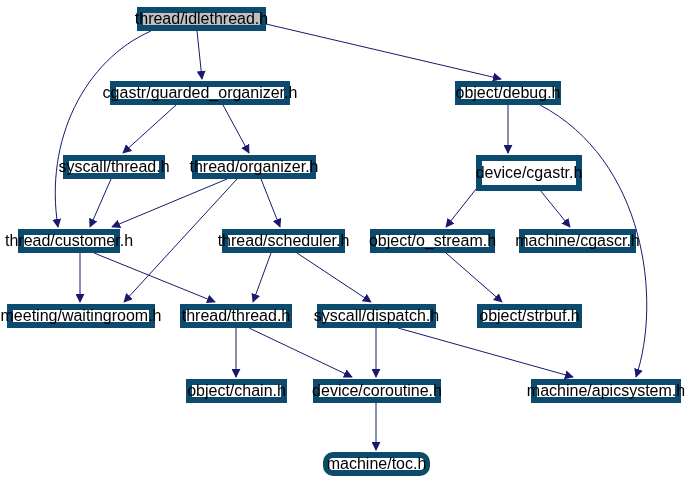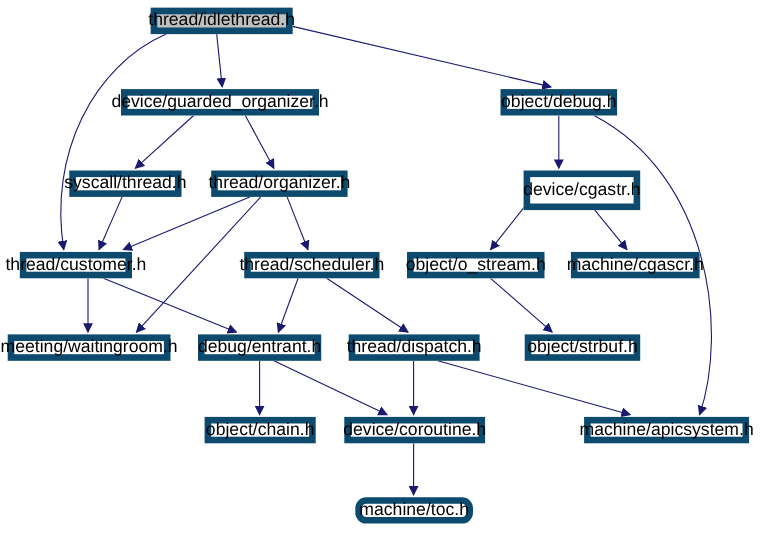--- a/index.html
+++ b/index.html
@@ -74,31 +74,31 @@
       <path class="edge" d="M531,179 L570,227" stroke="#191970" marker-end="url(#arrow)"></path>
       <path class="edge" d="M446,253 L502,302" stroke="#191970" marker-end="url(#arrow)"></path>
       <path class="edge" d="M236,328 L236,377" stroke="#191970" marker-end="url(#arrow)"></path>
       <path class="edge" d="M249,328 L352,377" stroke="#191970" marker-end="url(#arrow)"></path>
       <path class="edge" d="M376,328 L376,377" stroke="#191970" marker-end="url(#arrow)"></path>
       <path class="edge" d="M398,328 L573,377" stroke="#191970" marker-end="url(#arrow)"></path>
       <path class="edge" d="M376,403 L376,450" stroke="#191970" marker-end="url(#arrow)"></path>
     </svg>
   <div id="nodes-layer">
       <div class="node root" style="left: 137px; top: 7px; width: 129px; height: 24px;">thread/idlethread.h</div>
-      <div class="node" style="left: 110px; top: 81px; width: 180px; height: 24px;">device/guarded_organizer.h</div>
+      <div class="node" style="left: 110px; top: 81px; width: 180px; height: 24px;">cgastr/guarded_organizer.h</div>
       <div class="node" style="left: 455px; top: 81px; width: 106px; height: 24px;">object/debug.h</div>
       <div class="node" style="left: 63px; top: 155px; width: 102px; height: 24px;">syscall/thread.h</div>
       <div class="node" style="left: 192px; top: 155px; width: 124px; height: 24px;">thread/organizer.h</div>
       <div class="node" style="left: 476px; top: 155px; width: 106px; height: 36px;">device/cgastr.h</div>
       <div class="node" style="left: 18px; top: 229px; width: 102px; height: 24px;">thread/customer.h</div>
       <div class="node" style="left: 222px; top: 229px; width: 123px; height: 24px;">thread/scheduler.h</div>
       <div class="node" style="left: 370px; top: 229px; width: 125px; height: 24px;">object/o_stream.h</div>
       <div class="node" style="left: 519px; top: 229px; width: 117px; height: 24px;">machine/cgascr.h</div>
       <div class="node" style="left: 7px; top: 304px; width: 148px; height: 24px;">meeting/waitingroom.h</div>
-      <div class="node" style="left: 180px; top: 304px; width: 112px; height: 24px;">debug/entrant.h</div>
-      <div class="node" style="left: 317px; top: 304px; width: 119px; height: 24px;">thread/dispatch.h</div>
+      <div class="node" style="left: 180px; top: 304px; width: 112px; height: 24px;">thread/thread.h</div>
+      <div class="node" style="left: 317px; top: 304px; width: 119px; height: 24px;">syscall/dispatch.h</div>
       <div class="node" style="left: 459px; top: 304px; width: 105px; height: 24px; margin-left: 18px;">object/strbuf.h</div>
       <div class="node" style="left: 186px; top: 379px; width: 101px; height: 24px;">object/chain.h</div>
       <div class="node" style="left: 313px; top: 379px; width: 128px; height: 24px;">device/coroutine.h</div>
       <div class="node" style="left: 531px; top: 379px; width: 150px; height: 24px;">machine/apicsystem.h</div>
       <div class="node" style="left: 323px; top: 452px; width: 107px; height: 24px; border-radius: 10px;">machine/toc.h</div>
     </div>
 </div>
 
 </body></html>

